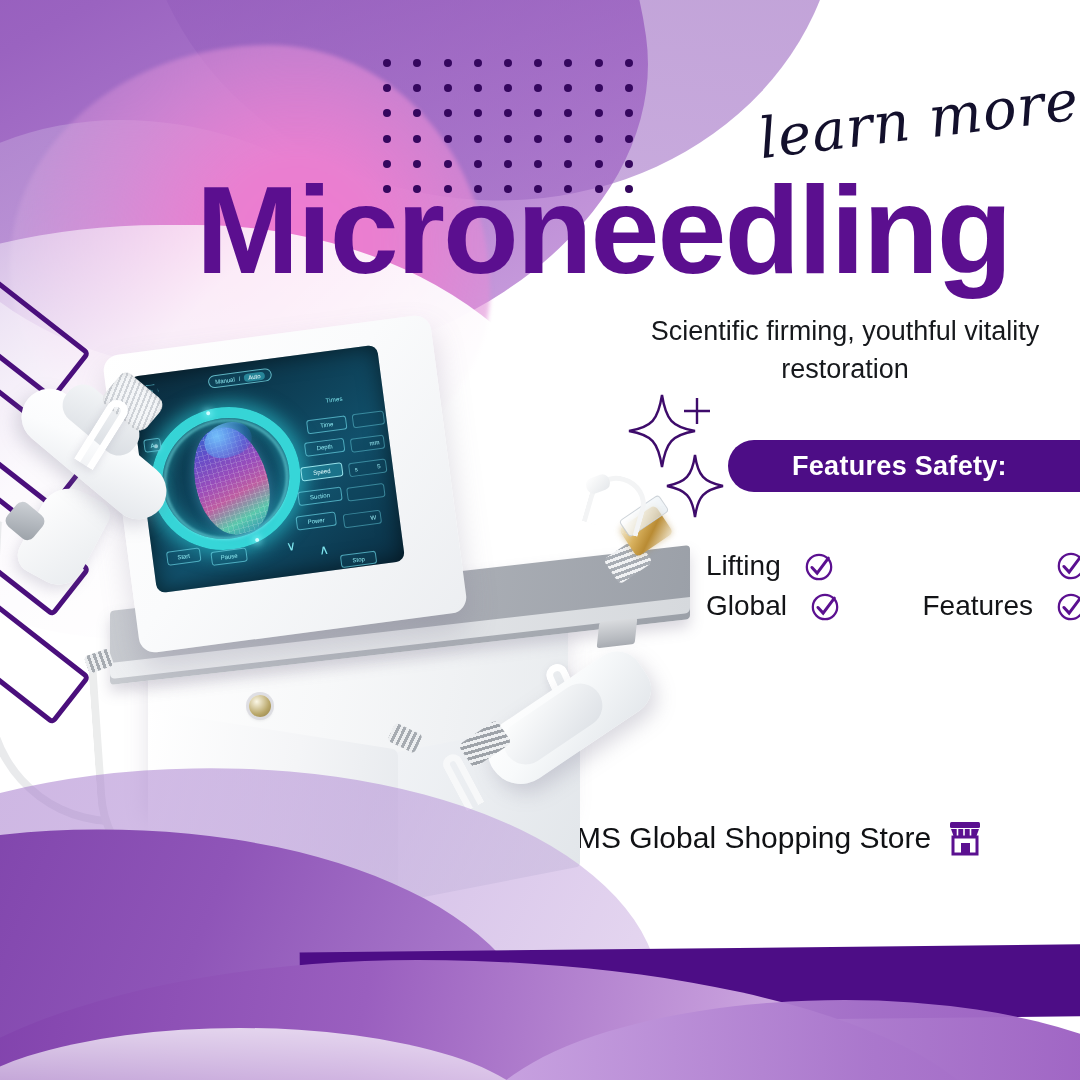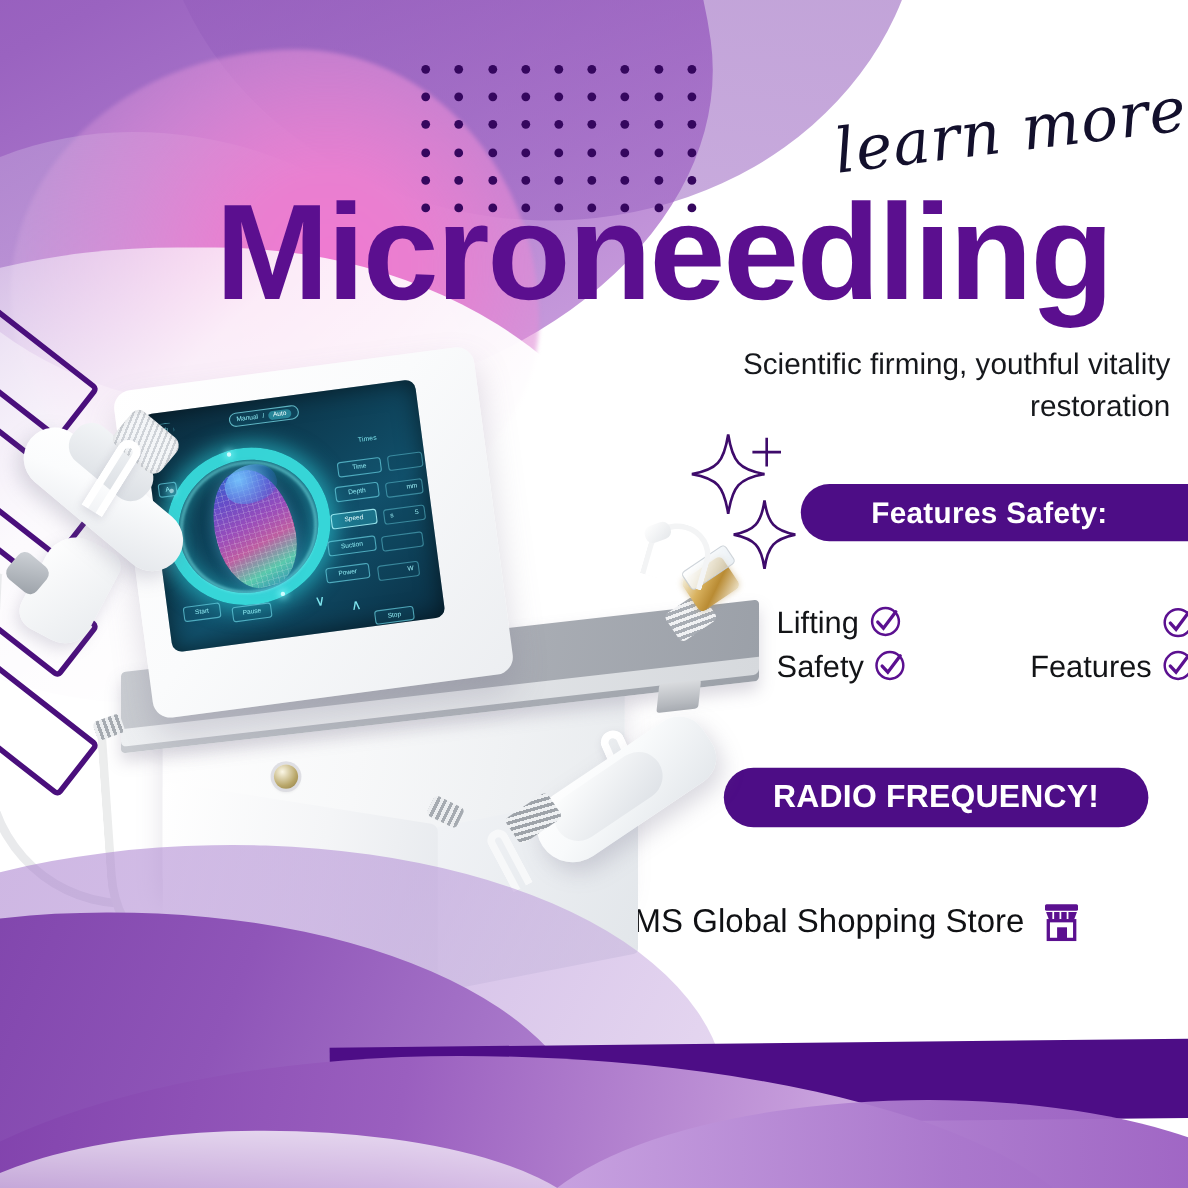--- a/index.html
+++ b/index.html
@@ -100,22 +100,22 @@
     font-style:italic; font-size:56px; color:#13102c;
     transform:rotate(-7deg); letter-spacing:1px;
     white-space:nowrap;
   }
   .title {
     position:absolute; left:196px; top:168px; width:890px;
     font-size:124px; font-weight:bold; color:#5b0f8f;
     letter-spacing:-2px; line-height:1; white-space:nowrap;
   }
   .subtitle {
-    position:absolute; right:16px; top:312px; width:470px;
-    text-align:right; font-size:27px; color:#16181c; line-height:1.42;
+    position:absolute; right:0; top:312px; width:470px;
+    text-align:center; font-size:27px; color:#16181c; line-height:1.42;
   }
 
   
   .spark { position:absolute; }
   .spark svg { display:block; }
 
   
   .pill-features {
     position:absolute; left:728px; top:440px; width:400px; height:52px;
     background:#4d0d86; border-radius:26px;
@@ -129,21 +129,21 @@
     display:flex; align-items:center; justify-content:center;
     color:#fff; font-size:29px; font-weight:bold; letter-spacing:.2px;
   }
 
   
   .features {
     position:absolute; left:706px; top:550px; width:380px;
     display:grid; grid-template-columns:auto auto; column-gap:18px; row-gap:8px;
     align-items:center;
   }
-  .feat { display:flex; align-items:flex-start; gap:9px; font-size:28px; color:#131417; white-space:nowrap; }
+  .feat { display:flex; align-items:flex-end; gap:23px; font-size:28px; color:#131417; white-space:nowrap; }
   .feat.right { justify-content:flex-end; }
   .chk { width:30px; height:30px; flex:0 0 30px; }
 
   
   .store {
     position:absolute; left:556px; top:818px; width:500px;
     display:flex; align-items:center; gap:14px;
     font-size:30px; color:#101114; white-space:nowrap;
   }
   .store-icon { width:40px; height:40px; flex:0 0 40px; }
@@ -503,40 +503,37 @@
   <div class="spark" style="left:682px; top:396px;">
     <svg width="30" height="30" viewBox="0 0 30 30">
       <path d="M15 2 L15 28 M2 15 L28 15" stroke="#3e0b6b" stroke-width="2.4" fill="none"></path>
     </svg>
   </div>
 
   <div class="pill-features">
     <span>Features Safety:</span>
   </div>
 
-  <div class="pill-rf">
-    <span>RADIO FREQUENCY!</span>
-  </div>
 
   <div class="features">
     <div class="feat">
       <span>Lifting</span>
       <svg class="chk" viewBox="0 0 32 32">
         <circle cx="16" cy="16" r="13" fill="none" stroke="#5b1090" stroke-width="2.4"></circle>
         <path d="M8.5 16.5 L14 22.5 L26 6.5" fill="none" stroke="#5b1090" stroke-width="3.2" stroke-linecap="round"></path>
       </svg>
     </div>
     <div class="feat right">
       <svg class="chk" viewBox="0 0 32 32">
         <circle cx="16" cy="16" r="13" fill="none" stroke="#5b1090" stroke-width="2.4"></circle>
         <path d="M8.5 16.5 L14 22.5 L26 6.5" fill="none" stroke="#5b1090" stroke-width="3.2" stroke-linecap="round"></path>
       </svg>
     </div>
     <div class="feat">
-      <span>Safety</span>
+      <span>Global</span>
       <svg class="chk" viewBox="0 0 32 32">
         <circle cx="16" cy="16" r="13" fill="none" stroke="#5b1090" stroke-width="2.4"></circle>
         <path d="M8.5 16.5 L14 22.5 L26 6.5" fill="none" stroke="#5b1090" stroke-width="3.2" stroke-linecap="round"></path>
       </svg>
     </div>
     <div class="feat right">
       <span>Features</span>
       <svg class="chk" viewBox="0 0 32 32">
         <circle cx="16" cy="16" r="13" fill="none" stroke="#5b1090" stroke-width="2.4"></circle>
         <path d="M8.5 16.5 L14 22.5 L26 6.5" fill="none" stroke="#5b1090" stroke-width="3.2" stroke-linecap="round"></path>

